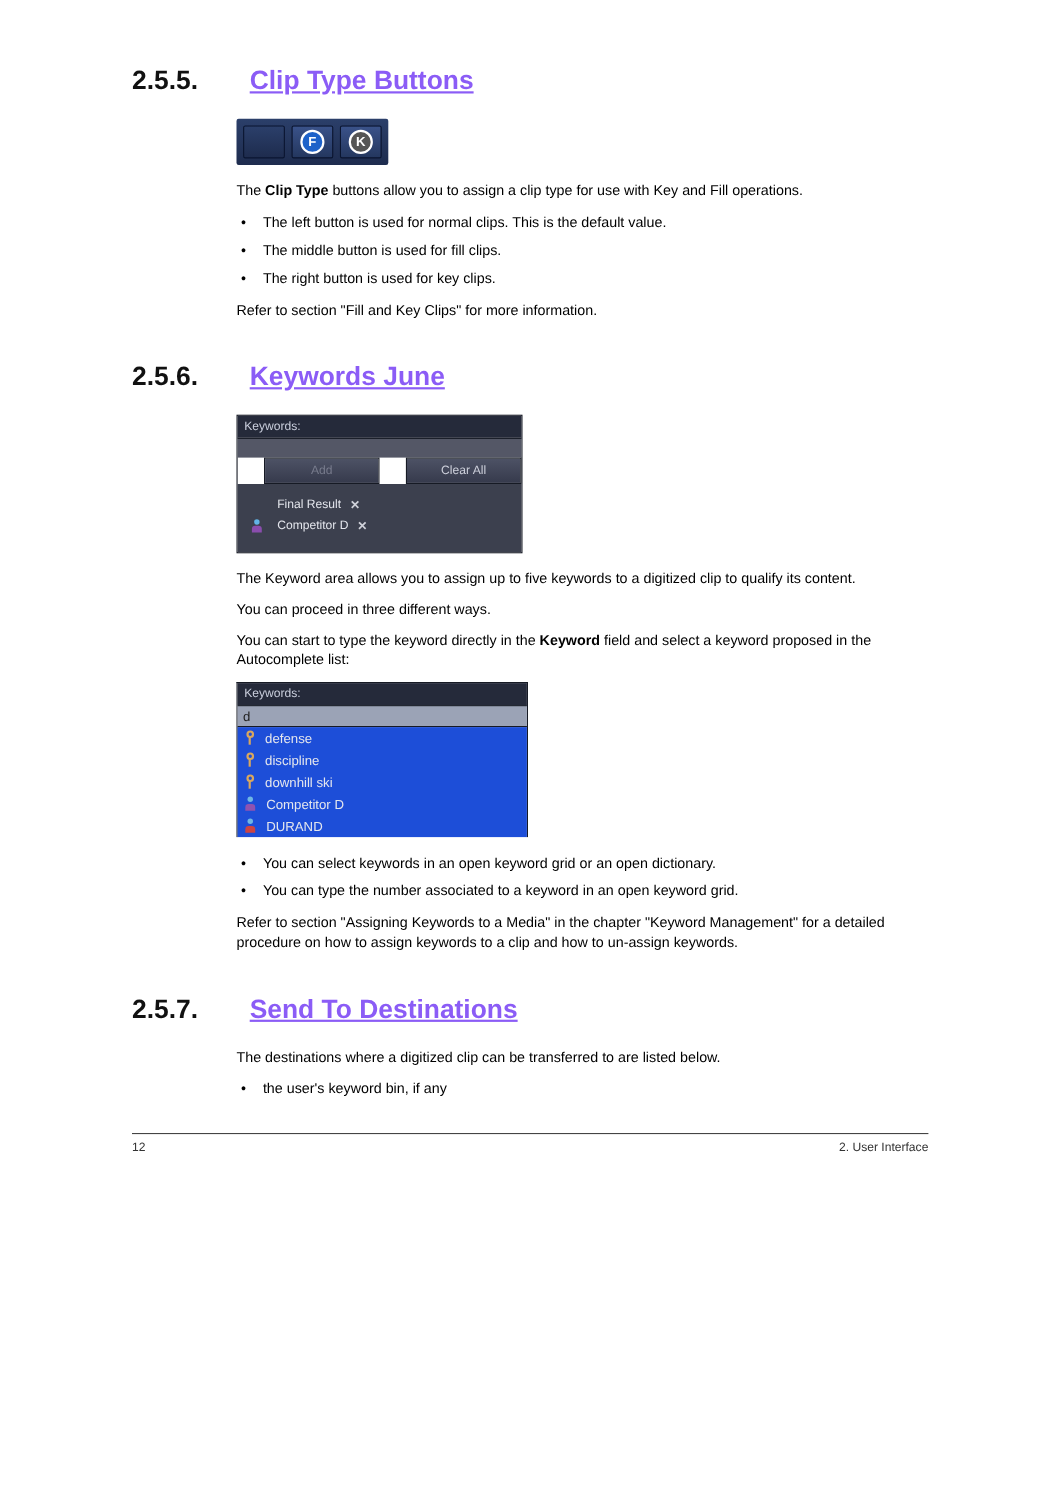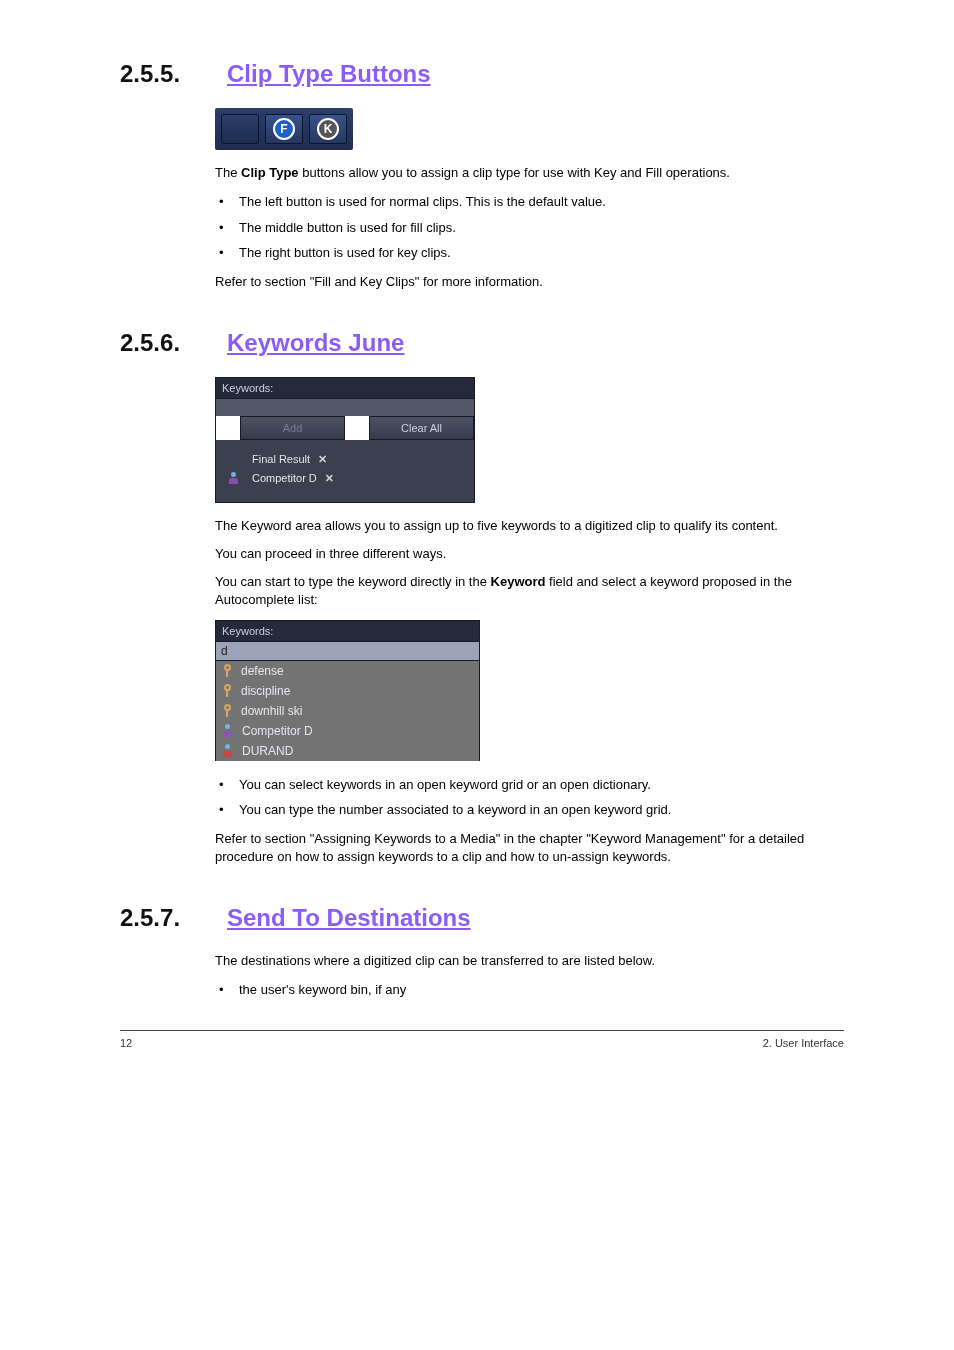--- a/index.html
+++ b/index.html
@@ -38,21 +38,21 @@
   .fig2-item { display: flex; align-items: flex-start; color: #e3e5ec; font-size: 11px; padding: 3px 0 3px 20px; gap: 6px; }
   .fig2-item .x { font-weight: bold; color: #d0d2da; margin-left: 2px; }
   .fig2-personicon { width: 12px; height: 12px; position: relative; margin-left: -18px; margin-right: 6px; }
   .fig2-personicon::before { content: ""; position: absolute; top: 0; left: 3px; width: 5px; height: 5px; background: #62b4e6; border-radius: 50%; }
   .fig2-personicon::after { content: ""; position: absolute; bottom: 0; left: 1px; width: 9px; height: 6px; background: #8a4dad; border-radius: 3px 3px 0 0; }
 
   
   .fig3 { width: 265px; border: 1px solid #161a24; border-bottom: none; }
   .fig3-hdr { background: #252a3a; color: #c9cedc; font-size: 11px; padding: 4px 6px; }
   .fig3-input { background: #9ba3b6; color: #222; font-size: 12px; padding: 2px 5px; border-top: 1px solid #161a24; border-bottom: 1px solid #161a24; }
-  .fig3-list { background: #737373; }
+  .fig3-list { background: #1d4ed8; }
   .fig3-item { display: flex; align-items: center; gap: 8px; color: #e4e6ed; font-size: 12px; padding: 3px 6px; }
   .fig3-key { width: 11px; height: 13px; position: relative; }
   .fig3-key::before { content: ""; position: absolute; top: 0; left: 2px; width: 7px; height: 7px; border: 2px solid #d9a75e; border-radius: 50%; box-sizing: border-box; }
   .fig3-key::after { content: ""; position: absolute; top: 6px; left: 4px; width: 2px; height: 7px; background: #d9a75e; }
   .fig3-person { width: 12px; height: 13px; position: relative; }
   .fig3-person::before { content: ""; position: absolute; top: 0; left: 3px; width: 5px; height: 5px; background: #6fb7e4; border-radius: 50%; }
   .fig3-person::after { content: ""; position: absolute; bottom: 0; left: 1px; width: 9px; height: 6px; border-radius: 3px 3px 0 0; }
   .fig3-person.a::after { background: #8f53b0; }
   .fig3-person.b::after { background: #c44; }
 </style>

